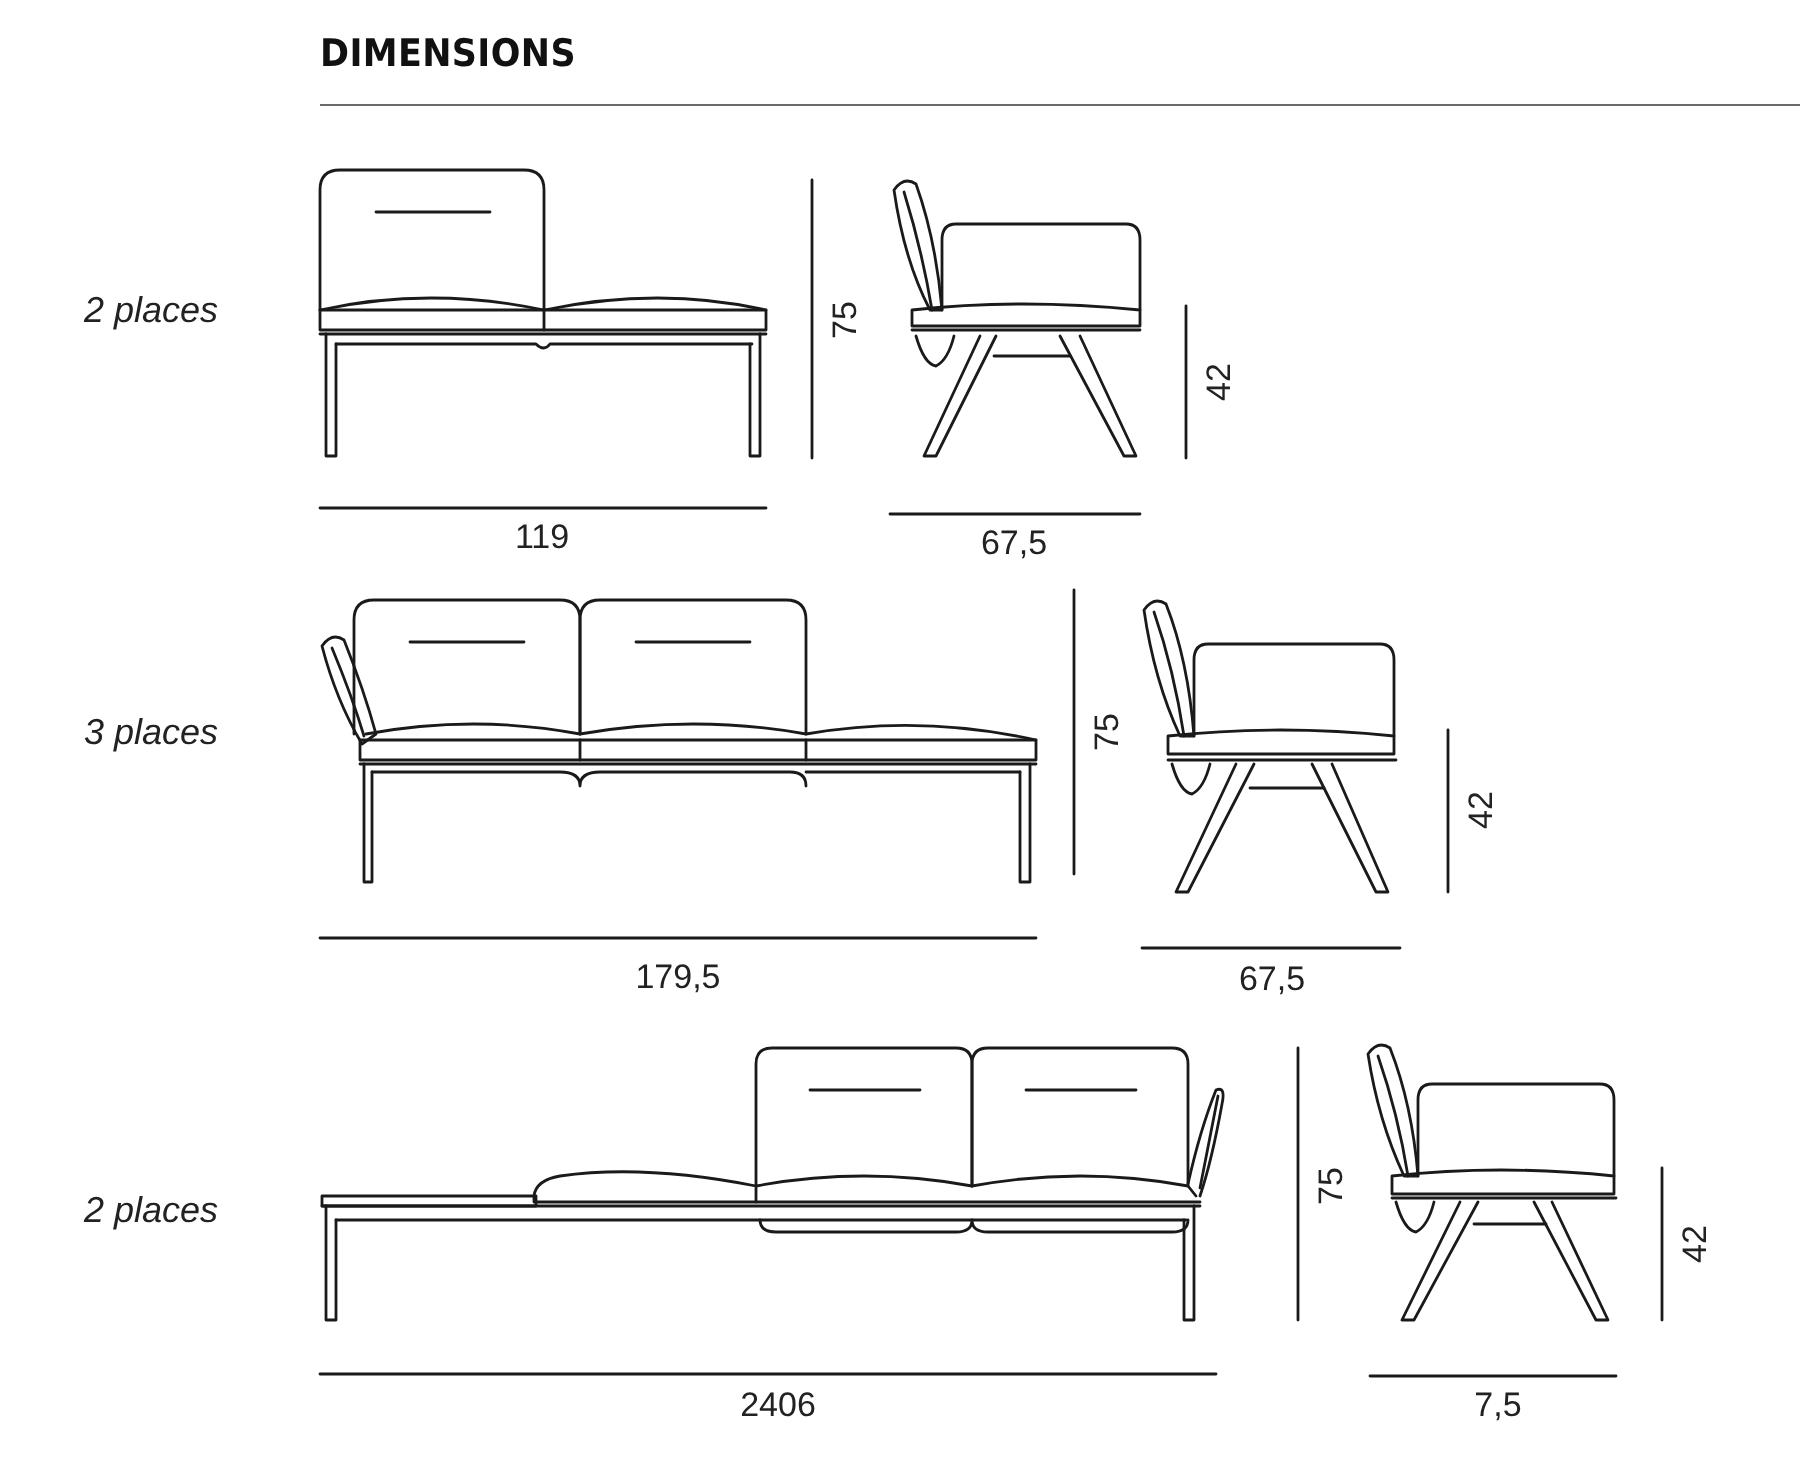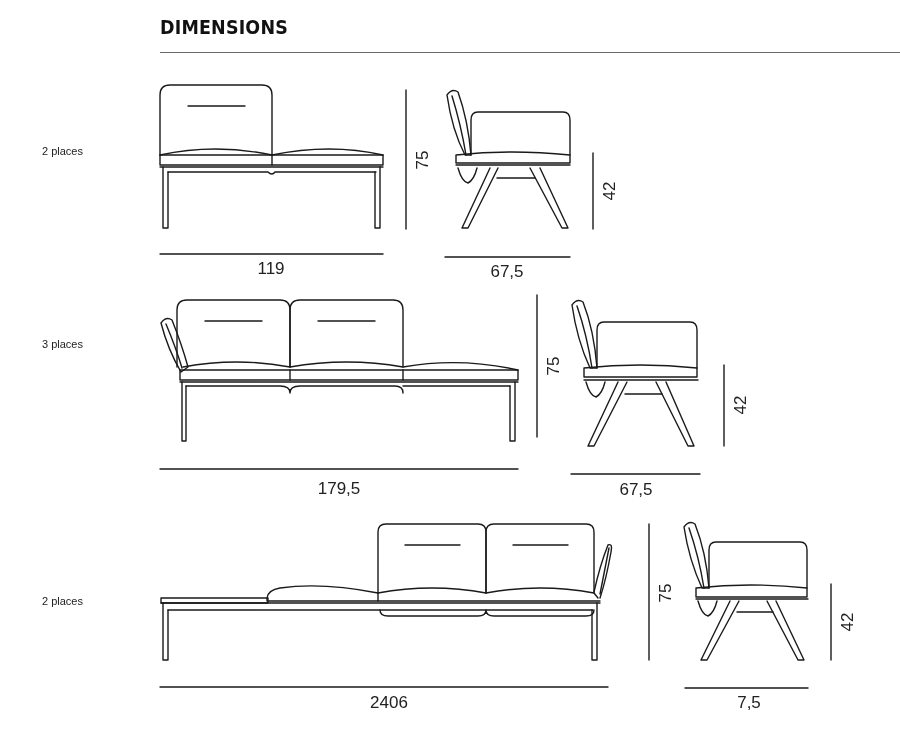--- a/index.html
+++ b/index.html
@@ -1,30 +1,30 @@
 <!DOCTYPE html>
 <html><head>
 <meta charset="utf-8">
 <style>
   html, body { margin:0; padding:0; background:#fff; }
   body { width:900px; height:736px; position:relative; overflow:hidden; font-family:"Liberation Sans", sans-serif; color:#1a1a1a; }
   .title { position:absolute; left:160px; top:16px; font-size:19px; font-weight:bold; letter-spacing:0.2px; color:#111; font-family:"DejaVu Sans", sans-serif; transform:scaleX(0.92); transform-origin:left; }
   .rule { position:absolute; left:160px; top:52px; width:740px; height:1px; background:#6a6a6a; }
-  .row-label { position:absolute; left:42px; font-size:11px; color:#222; }
+  .row-label { position:absolute; left:42px; font-size:18px; font-style:italic; color:#222; }
   svg.drawing { position:absolute; left:0; top:0; }
   .dim { font-family:"Liberation Sans", sans-serif; font-size:17px; fill:#222; }
 </style>
 </head>
 <body>
 
 <div class="title">DIMENSIONS</div>
 <div class="rule"></div>
 
 <div class="row-label" style="top:145px">2 places</div>
-<div class="row-label" style="top:338px">3 places</div>
+<div class="row-label" style="top:356px">3 places</div>
 <div class="row-label" style="top:595px">2 places</div>
 
 <svg class="drawing" width="900" height="736" viewBox="0 0 900 736" fill="none" stroke="#1a1a1a" stroke-width="1.4" stroke-linejoin="round" stroke-linecap="round">
 
   <g>
     <path d="M160,155 V95 Q160,85 170,85 H262 Q272,85 272,95 V155"></path>
     <line x1="188" y1="106" x2="245" y2="106"></line>
     <path d="M160,155 Q215,143 272,155 Q330,143 383,155"></path>
     <rect x="160" y="155" width="223" height="10"></rect>
     <line x1="272" y1="155" x2="272" y2="165"></line>

